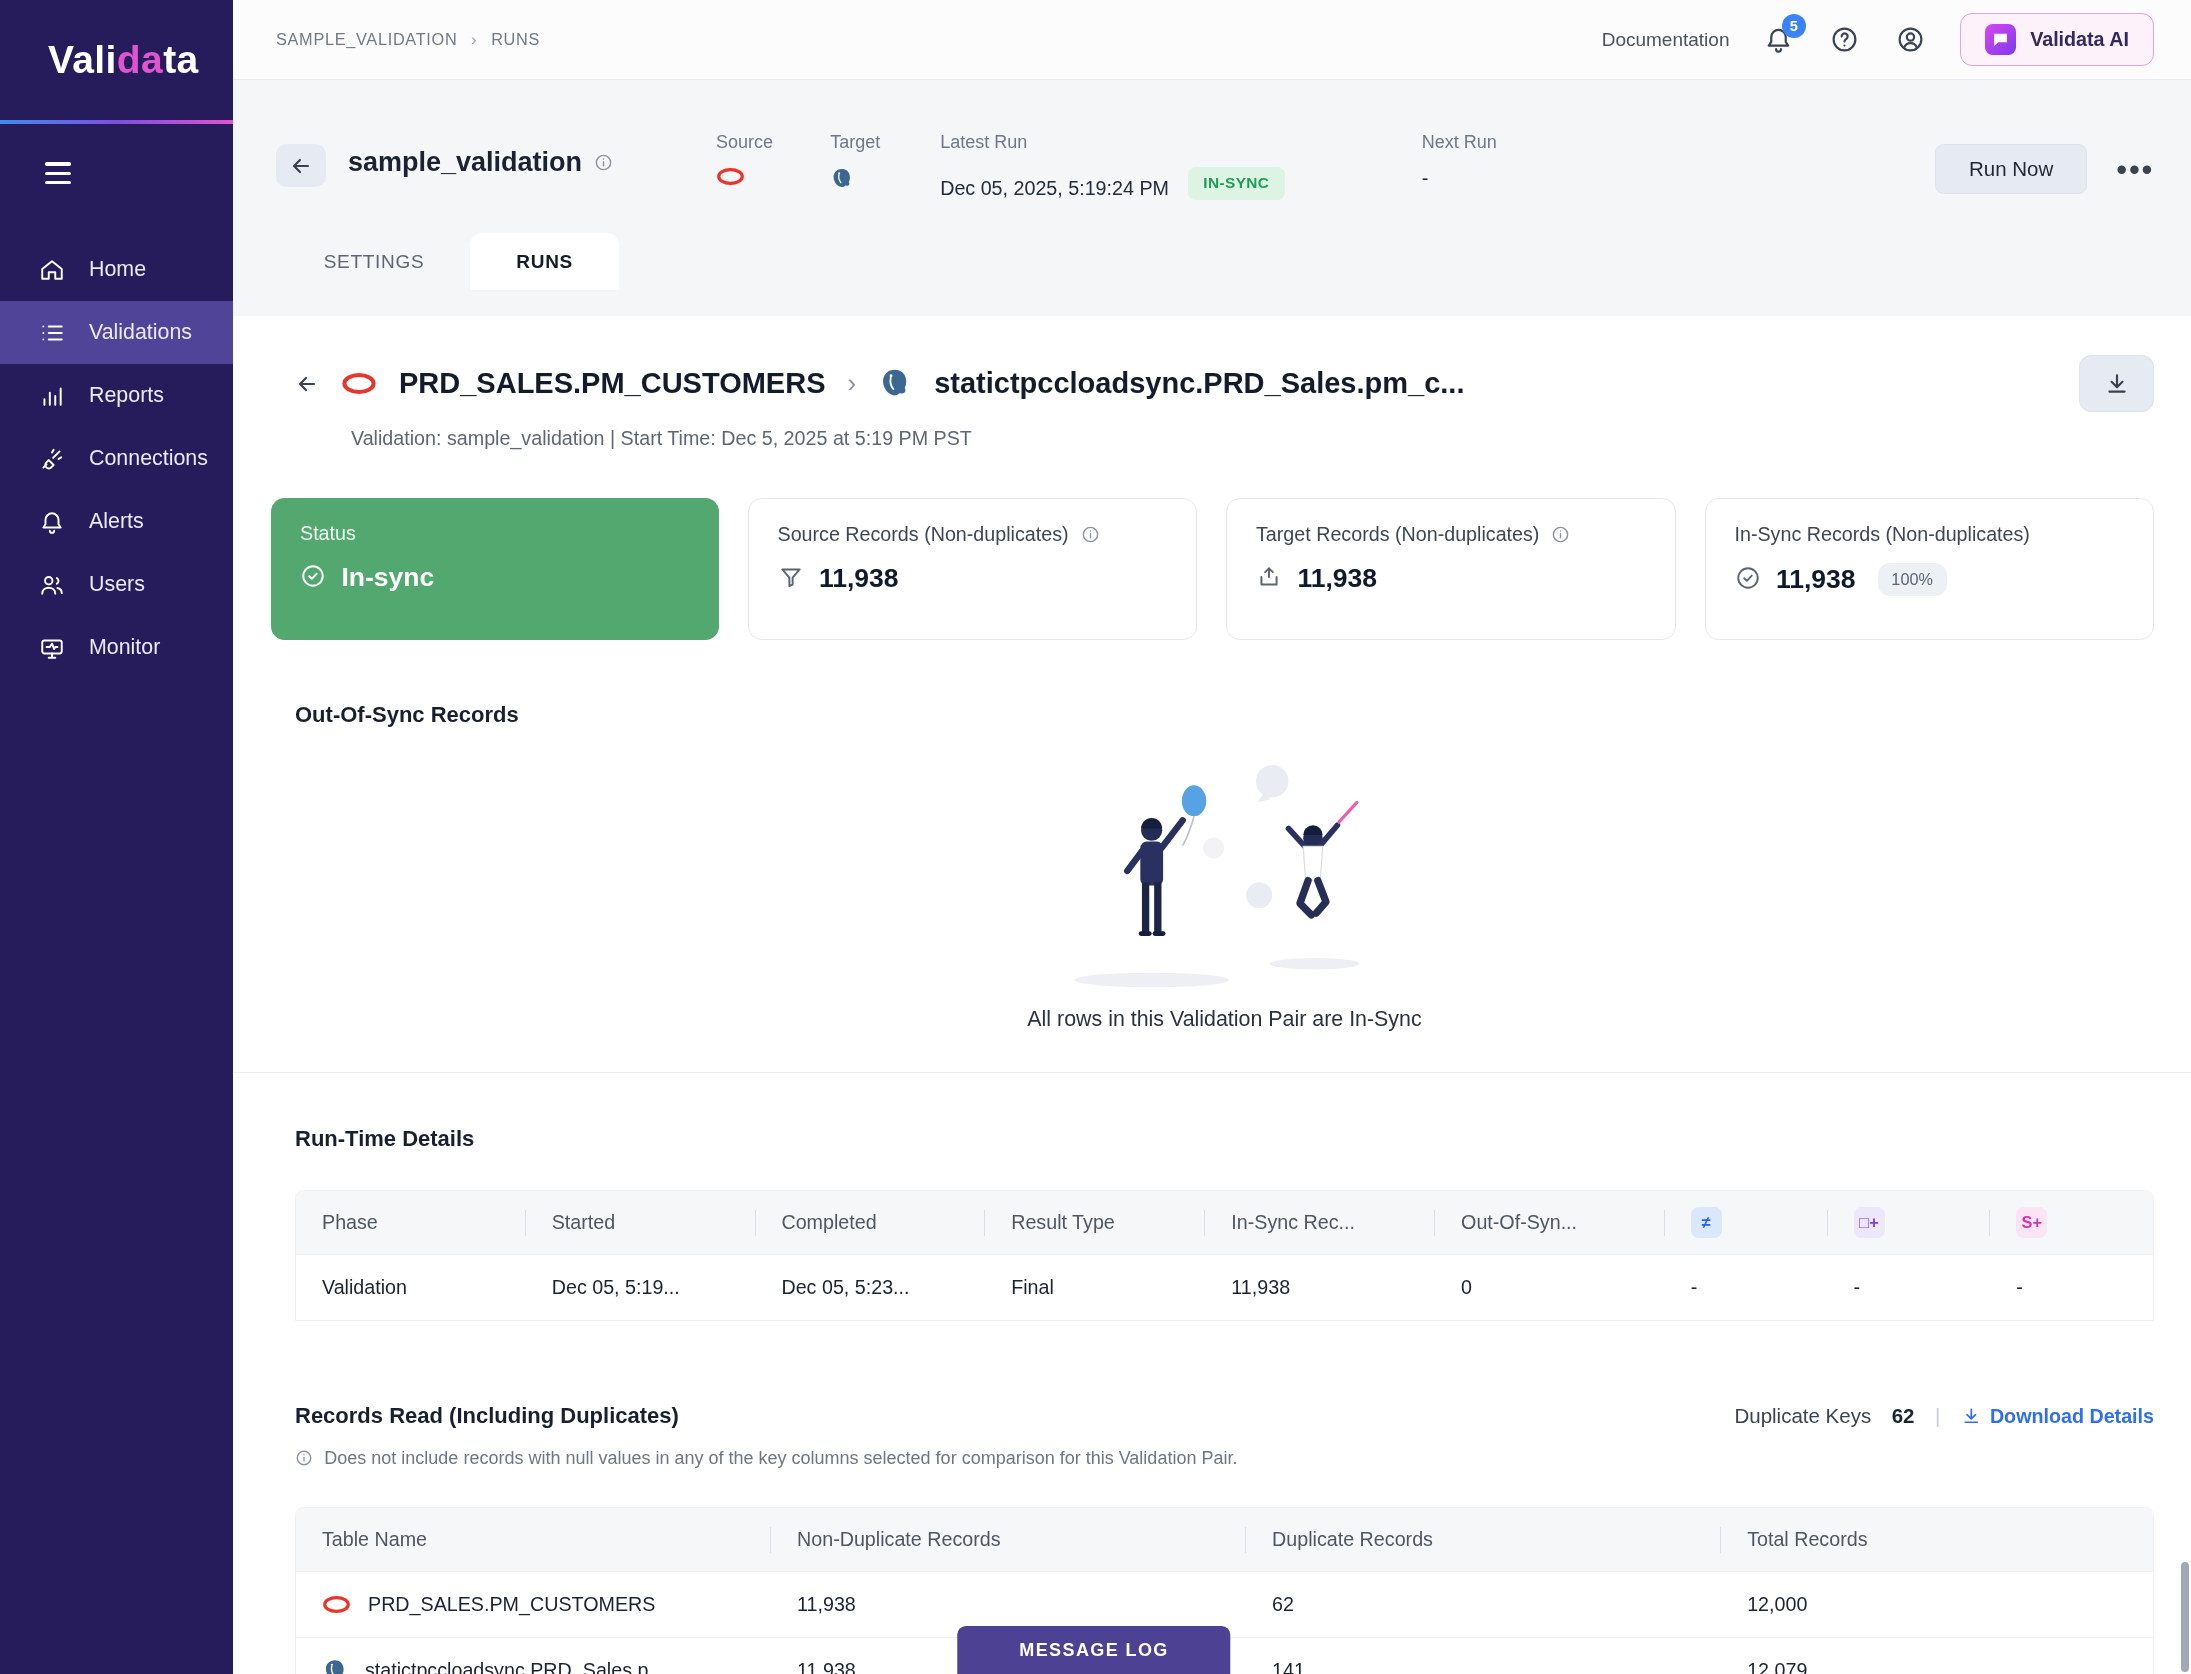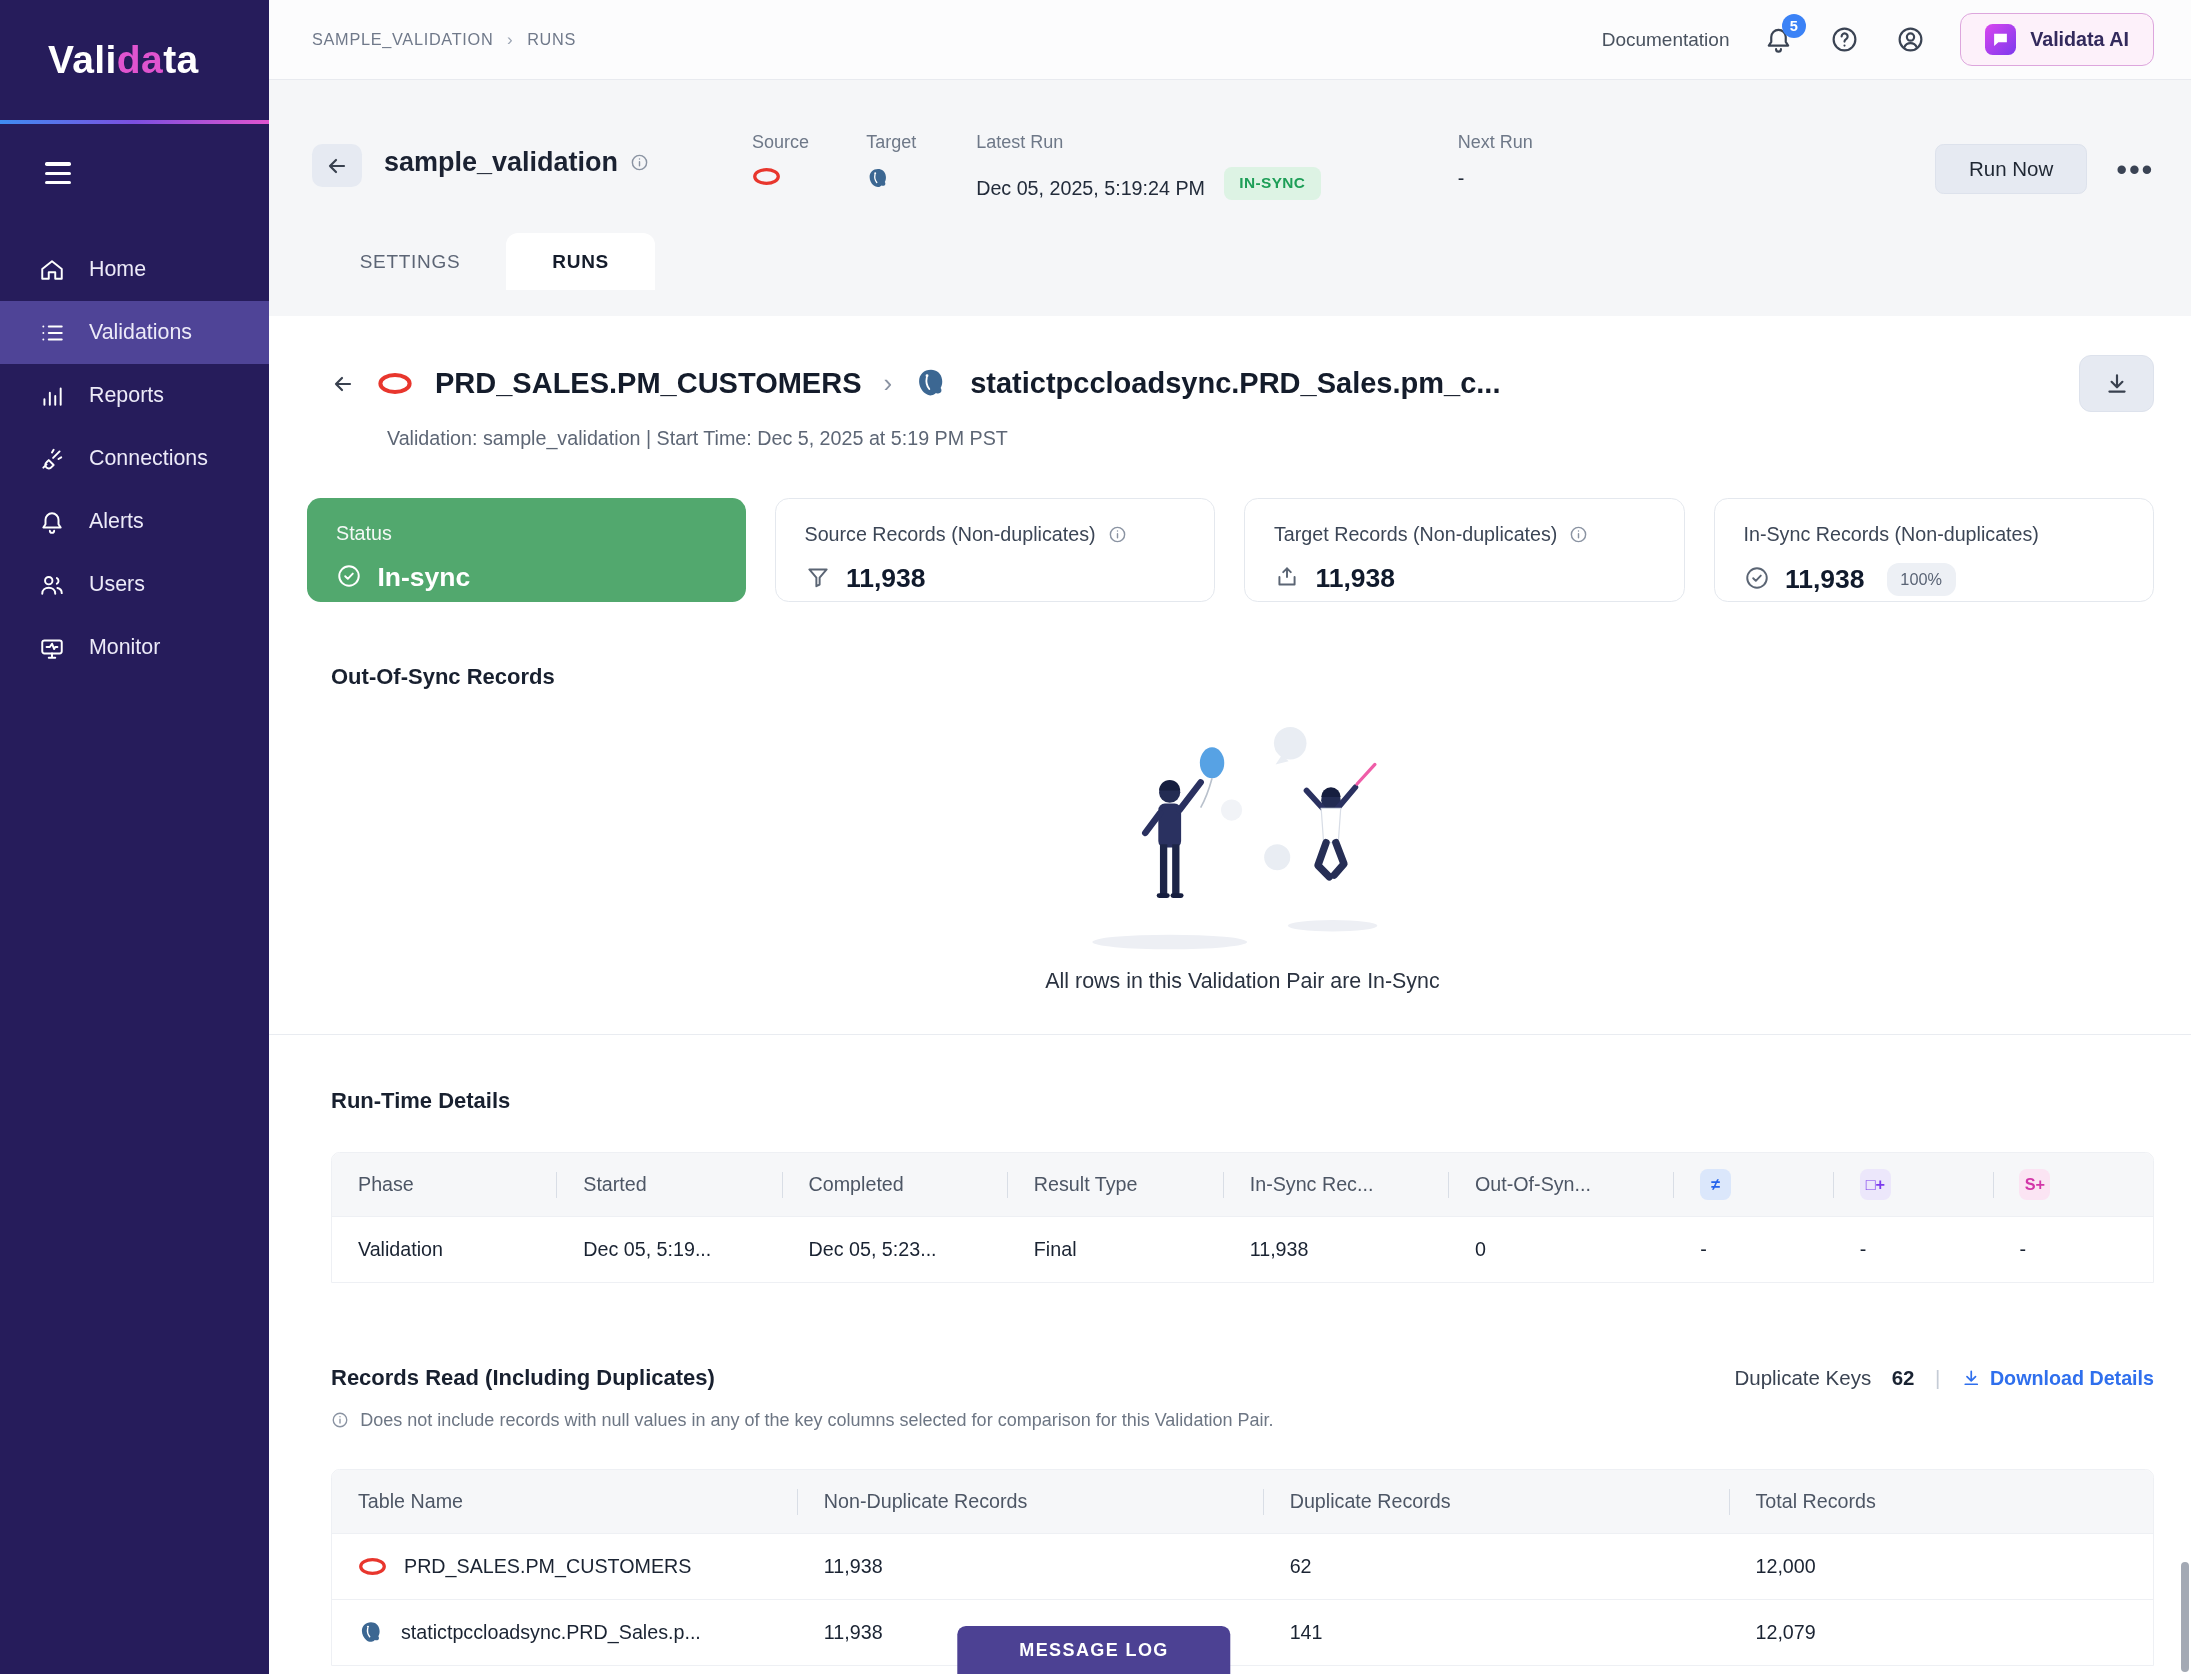--- a/index.html
+++ b/index.html
@@ -1,21 +1,21 @@
 <!DOCTYPE html>
 <html style="font-size:13.7px"><head>
 <meta charset="utf-8">
 <style>
   * { margin:0; padding:0; box-sizing:border-box; }
   html,body { width:2192px; height:1674px; overflow:hidden; }
   body { font-family:"Liberation Sans", sans-serif; background:#f5f6f8; color:#1a2233; }
   .app { display:flex; width:2192px; height:1674px; position:relative; }
 
   
-  .sidebar { width:269px; background:#261c5b; flex-shrink:0; display:flex; flex-direction:column; }
+  .sidebar { width:233px; background:#261c5b; flex-shrink:0; display:flex; flex-direction:column; }
   .logo-wrap { height:120px; display:flex; align-items:center; padding-left:48px; }
   .logo { font-size:39px; font-weight:700; color:#ffffff; letter-spacing:0.4px; }
   .logo .accent { color:#e054cf; }
   .logo-divider { height:4.3px; width:100%;
     background:linear-gradient(90deg,#3f8cf2,#7c4fe0,#e054cf); }
   .hamburger { margin:38px 0 13.7px 45px; width:31px; cursor:pointer; }
   .hamburger span { display:block; height:3.4px; background:#ffffff; border-radius:1.7px; margin-bottom:6px; width:26px; }
   .nav { margin-top:34px; }
   .nav-item { display:flex; align-items:center; gap:24px; height:63px; padding:0 39px;
     font-size:21.4px; color:#eceaf8; cursor:pointer; }
@@ -81,21 +81,21 @@
   .db-ic { display:flex; align-items:center; }
   .pair-title { font-size:29px; font-weight:700; color:#141c2b; }
   .pair-sep { font-size:26px; color:#8a93a2; }
   .dl-btn { margin-left:auto; width:75px; height:57px; border-radius:12px; background:#e6eaf2; border:0.9px solid #dde2ec;
     display:flex; align-items:center; justify-content:center; cursor:pointer; }
   .dl-btn svg { width:26px; height:26px; stroke:#39414f; fill:none; stroke-width:2; stroke-linecap:round; stroke-linejoin:round; }
   .pair-meta { margin:15.4px 0 0 80px; font-size:19.7px; color:#5d6675; }
 
   
   .cards { display:flex; gap:29px; margin-top:48px; }
-  .card { flex:1; height:104px; border-radius:13.7px; background:#fff; border:0.9px solid #e4e8ee; padding:24px 29px; }
+  .card { flex:1; height:142px; border-radius:13.7px; background:#fff; border:0.9px solid #e4e8ee; padding:24px 29px; }
   .card.status { background:#52a86e; border:none; }
   .card.status .c-label { color:rgba(255,255,255,.93); }
   .c-label-row { display:flex; align-items:center; gap:12px; }
   .c-label { font-size:19.7px; color:#3c4656; }
   .c-value-row { display:flex; align-items:center; gap:15.4px; margin-top:17px; }
   .c-value { font-size:26.5px; font-weight:700; color:#101a2c; }
   .card.status .c-value { color:#ffffff; font-weight:600; }
   .c-ic svg { width:26px; height:26px; stroke:#5b6574; fill:none; stroke-width:1.8; stroke-linecap:round; stroke-linejoin:round; }
   .card.status .c-ic svg { stroke:#ffffff; }
   .pct-pill { background:#edf0f5; color:#5a6475; font-size:16.3px; padding:6.8px 13.7px; border-radius:12px; margin-left:6.8px; }

